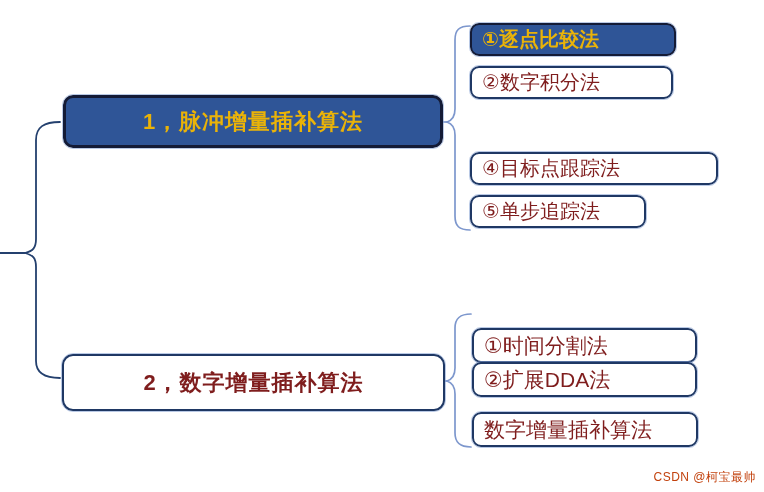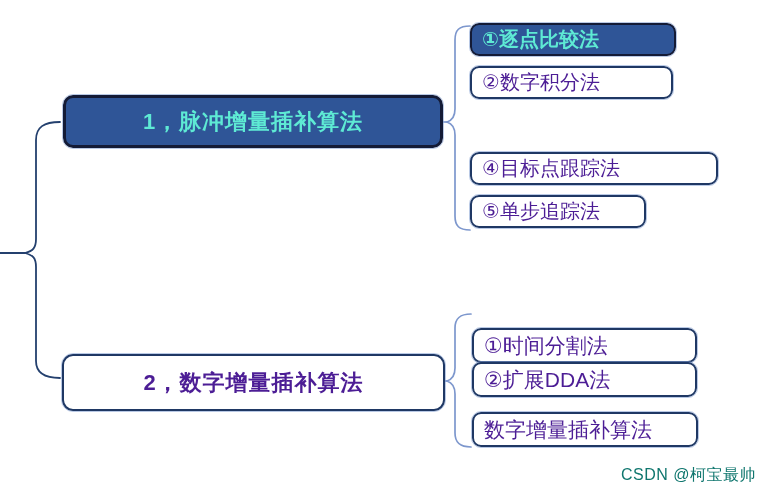--- a/index.html
+++ b/index.html
@@ -21,46 +21,46 @@
   }
   .main-node{
     justify-content:center;
     font-size:22px;
     font-weight:bold;
     letter-spacing:1px;
   }
   .dark{
     background:#2F5597;
     border:3px solid #141B36;
-    color:#5eead4;
+    color:#eab308;
     font-weight:bold;
   }
   .light{
     background:#ffffff;
     border:2.5px solid #1F3864;
-    color:#4c1d95;
+    color:#7f1d1d;
   }
   #node1{left:63px;top:95px;width:380px;height:53px;border-radius:10px;}
   #node2{left:62px;top:354px;width:383px;height:57px;border-radius:11px;}
   .child{border-radius:9px;padding-left:10px;}
   .g1{left:470px;height:33px;font-size:20px;}
   .g2{left:472px;height:35px;font-size:21px;}
   #g1c1{top:23px;width:206px;border-width:2.5px;font-size:20px;}
   #g1c2{top:66px;width:203px;}
   #g1c3{top:109px;width:203px;}
   #g1c4{top:152px;width:248px;}
   #g1c5{top:195px;width:176px;}
   #g2c1{top:328px;width:225px;}
   #g2c2{top:362px;width:225px;text-align:center;}
   #g2c3{top:412px;width:226px;}
   #watermark{
     position:absolute;
     right:8px;bottom:6px;
-    font-size:16px;
-    color:#0f766e;
+    font-size:12px;
+    color:#c2410c;
     letter-spacing:0.5px;
   }
 </style>
 </head>
 <body>
 
 <div id="stage">
 
   <svg id="connector-layer" viewBox="0 0 764 492" fill="none">
 

